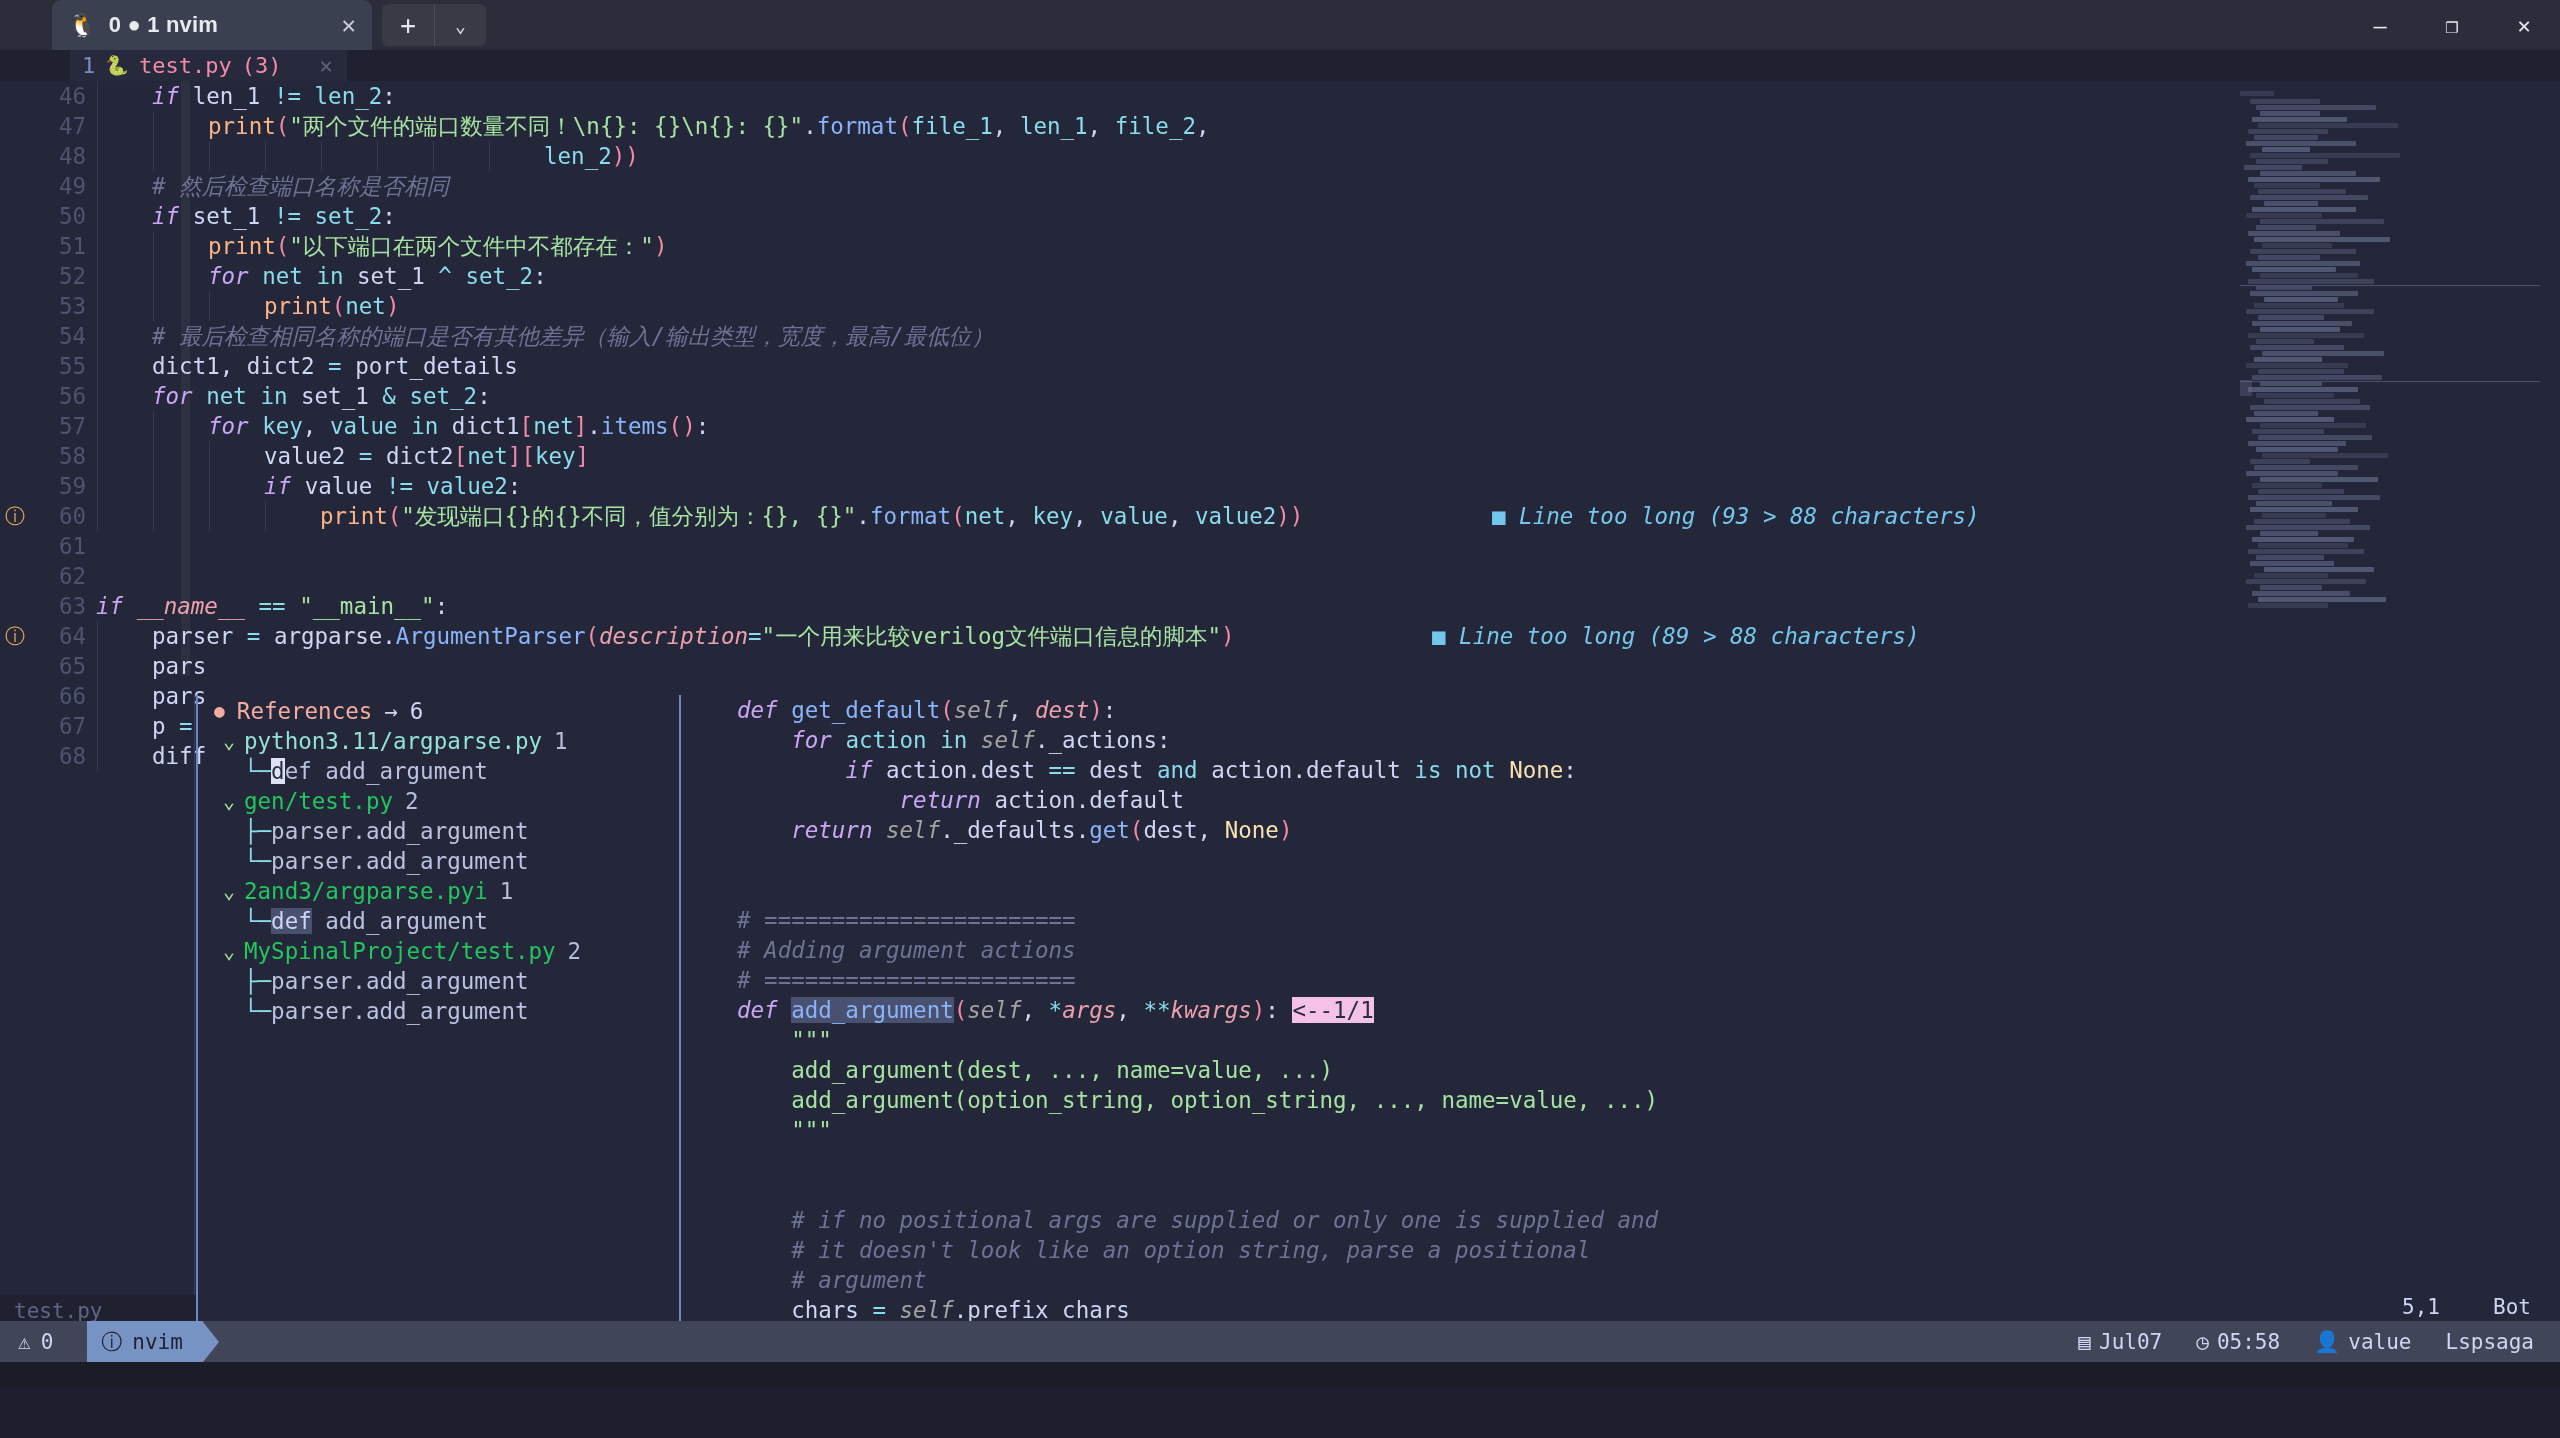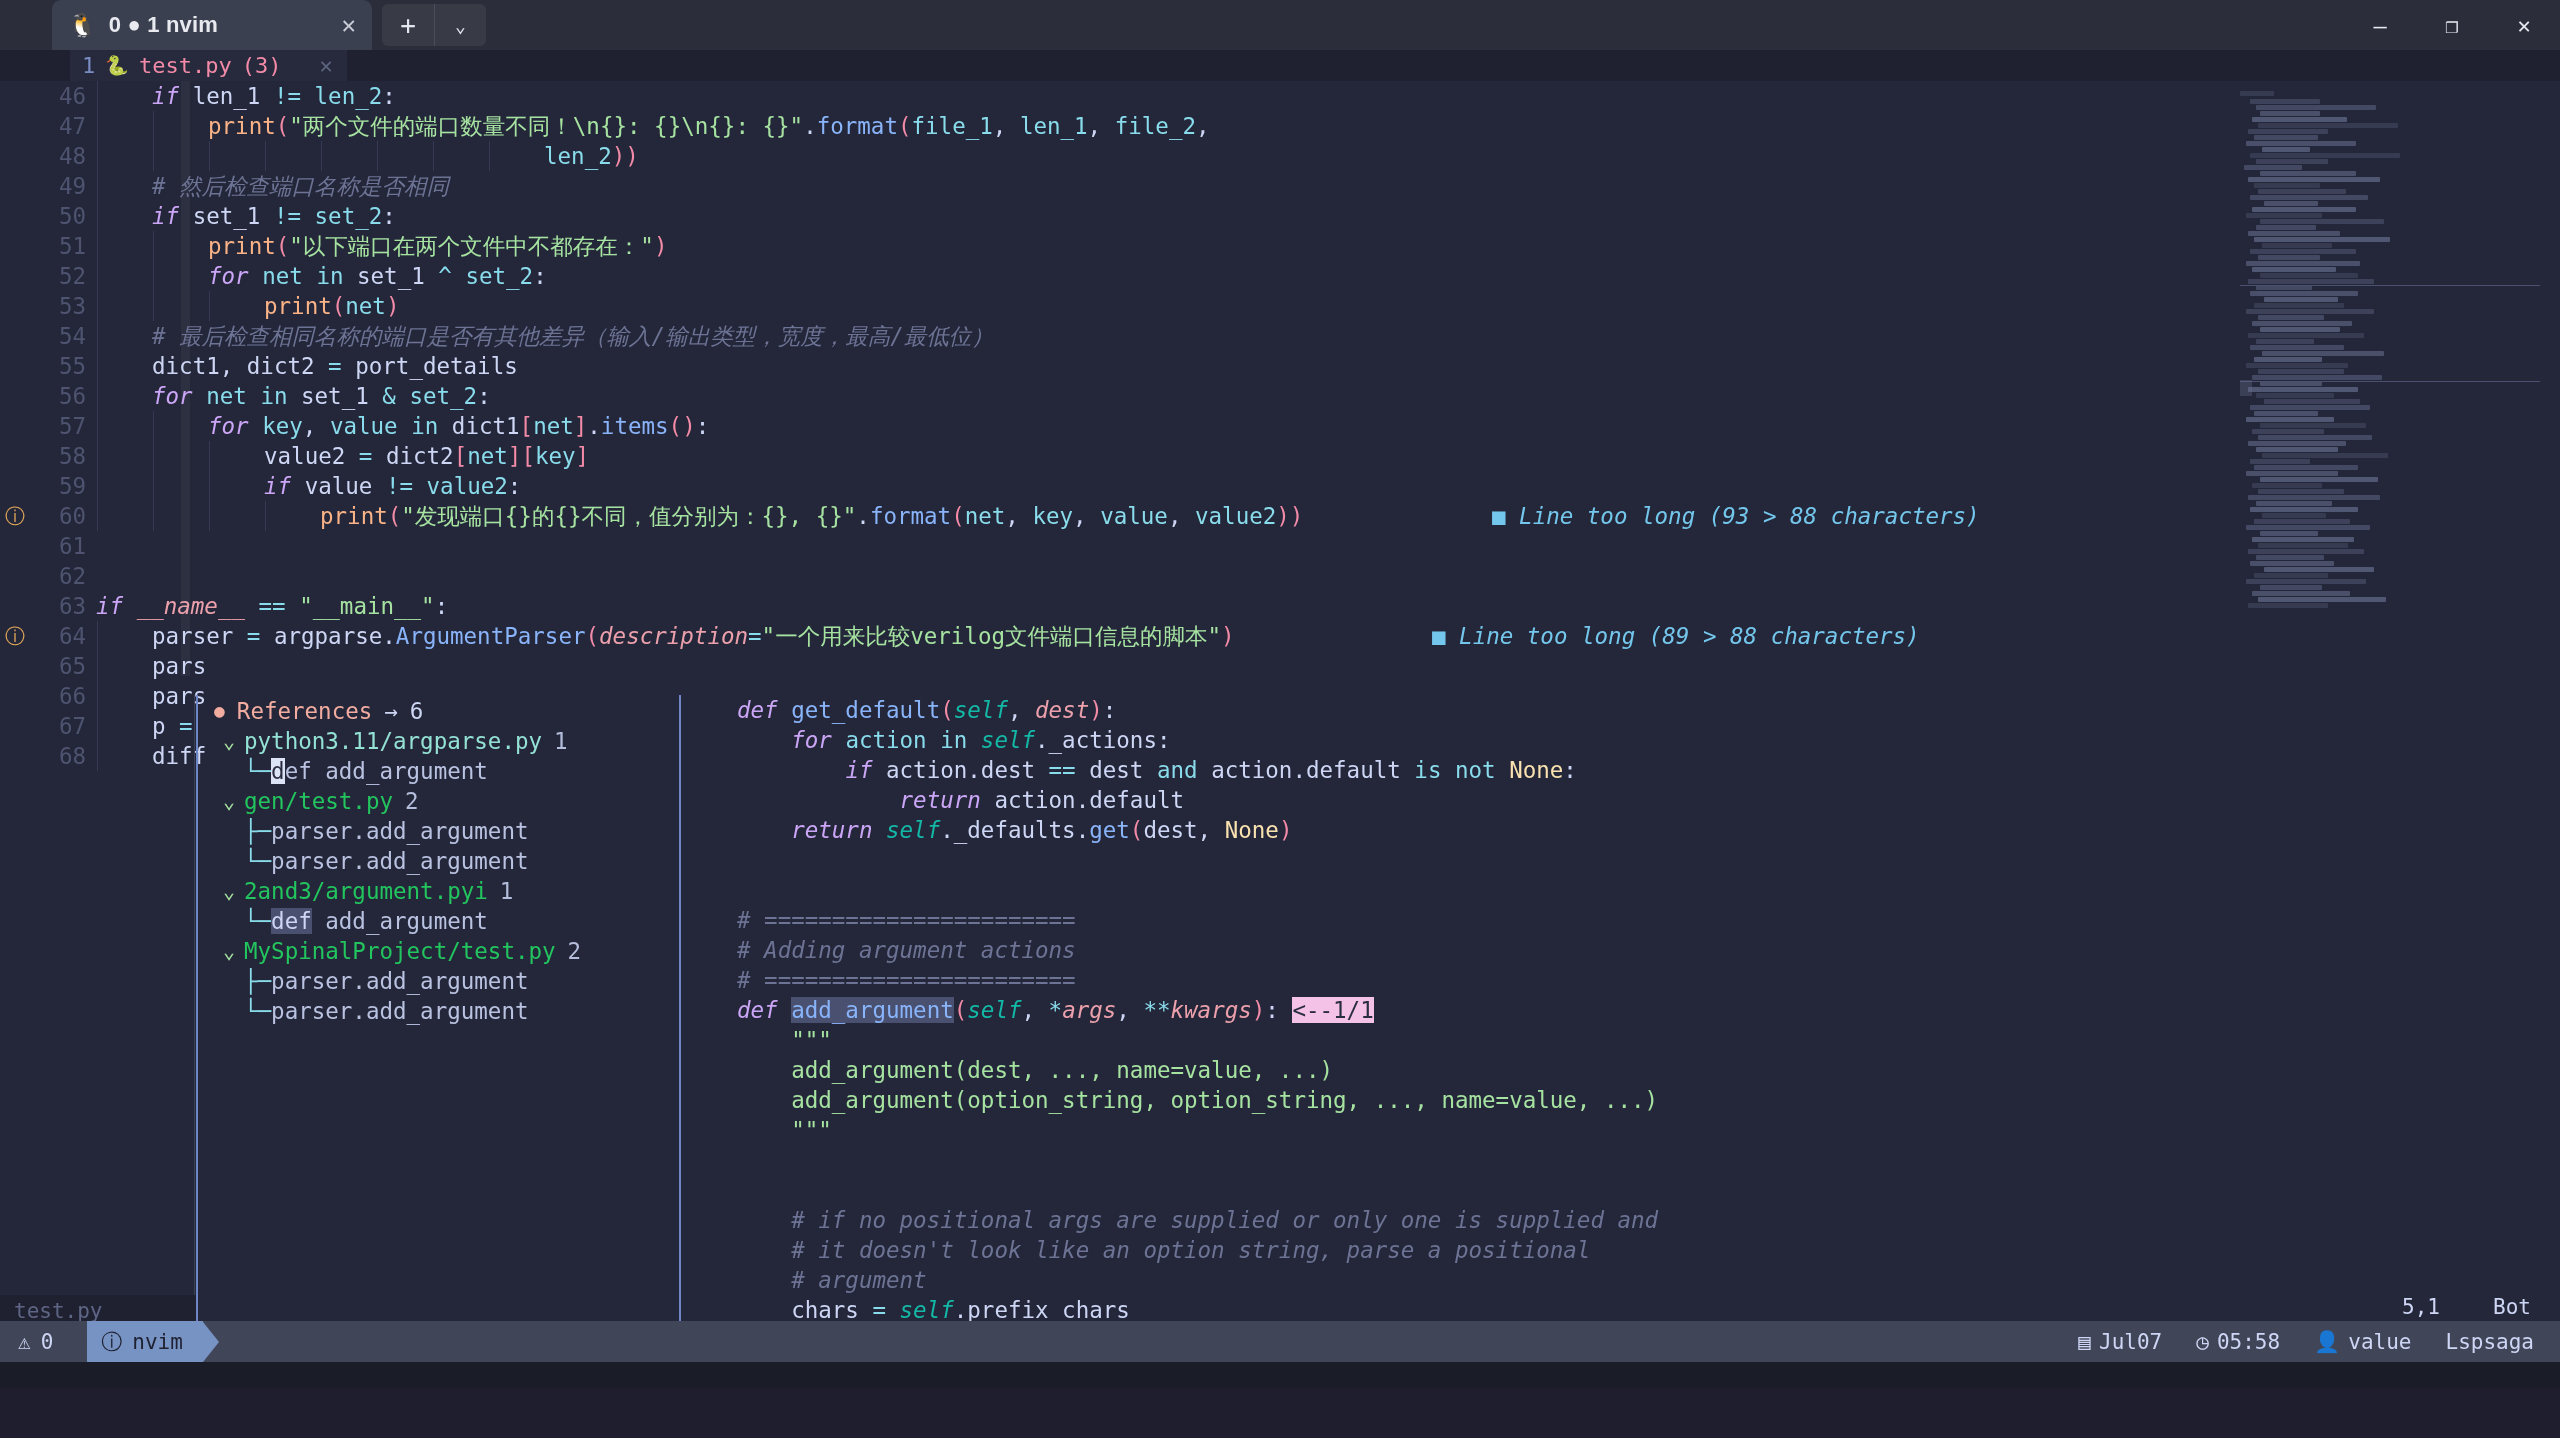--- a/index.html
+++ b/index.html
@@ -84,21 +84,21 @@
   .kw  { color:#cba6f7; font-style:italic; }
   .fn  { color:#89b4fa; }
   .fnc { color:#fab387; }
   .str { color:#a6e3a1; }
   .num2{ color:#fab387; }
   .var { color:#cdd6f4; }
   .varb{ color:#89dceb; }
   .op  { color:#89dceb; }
   .pun { color:#f38ba8; }
   .cmt { color:#6c7394; font-style:italic; }
-  .self{ color:#14b8a6; font-style:italic; }
+  .self{ color:#a3a3a3; font-style:italic; }
   .param{ color:#eba0ac; font-style:italic; }
   .ty  { color:#f9e2af; }
   .diag { color:#74c7ec; font-style:italic;padding-left:32px; }
 
   
   .ig { position:absolute; top:0; width:1px; height:30px; background:#343a55; }
 
   
   #cursorcol {
     position:absolute; left:181px; top:0; width:9px; height:595px;
@@ -353,21 +353,21 @@
         <div class="fitem" style="top: 121px; left: 48px;">
           <span class="tree">├─</span>
           <span><span class="iname">parser.add_argument</span></span>
         </div>
         <div class="fitem" style="top: 151px; left: 48px;">
           <span class="tree">└─</span>
           <span><span class="iname">parser.add_argument</span></span>
         </div>
         <div class="fgroup" style="top: 181px; left: 18px;">
           <span class="chev">⌄</span>
-          <span class="gname">2and3/argument.pyi</span>
+          <span class="gname">2and3/argparse.pyi</span>
           <span class="gcount">1</span>
         </div>
         <div class="fitem" style="top: 211px; left: 48px;">
           <span class="tree">└─</span>
           <span><span class="hl2">def</span><span class="iname"> add_argument</span></span>
         </div>
         <div class="fgroup" style="top: 241px; left: 18px;">
           <span class="chev">⌄</span>
           <span class="gname">MySpinalProject/test.py</span>
           <span class="gcount">2</span>

